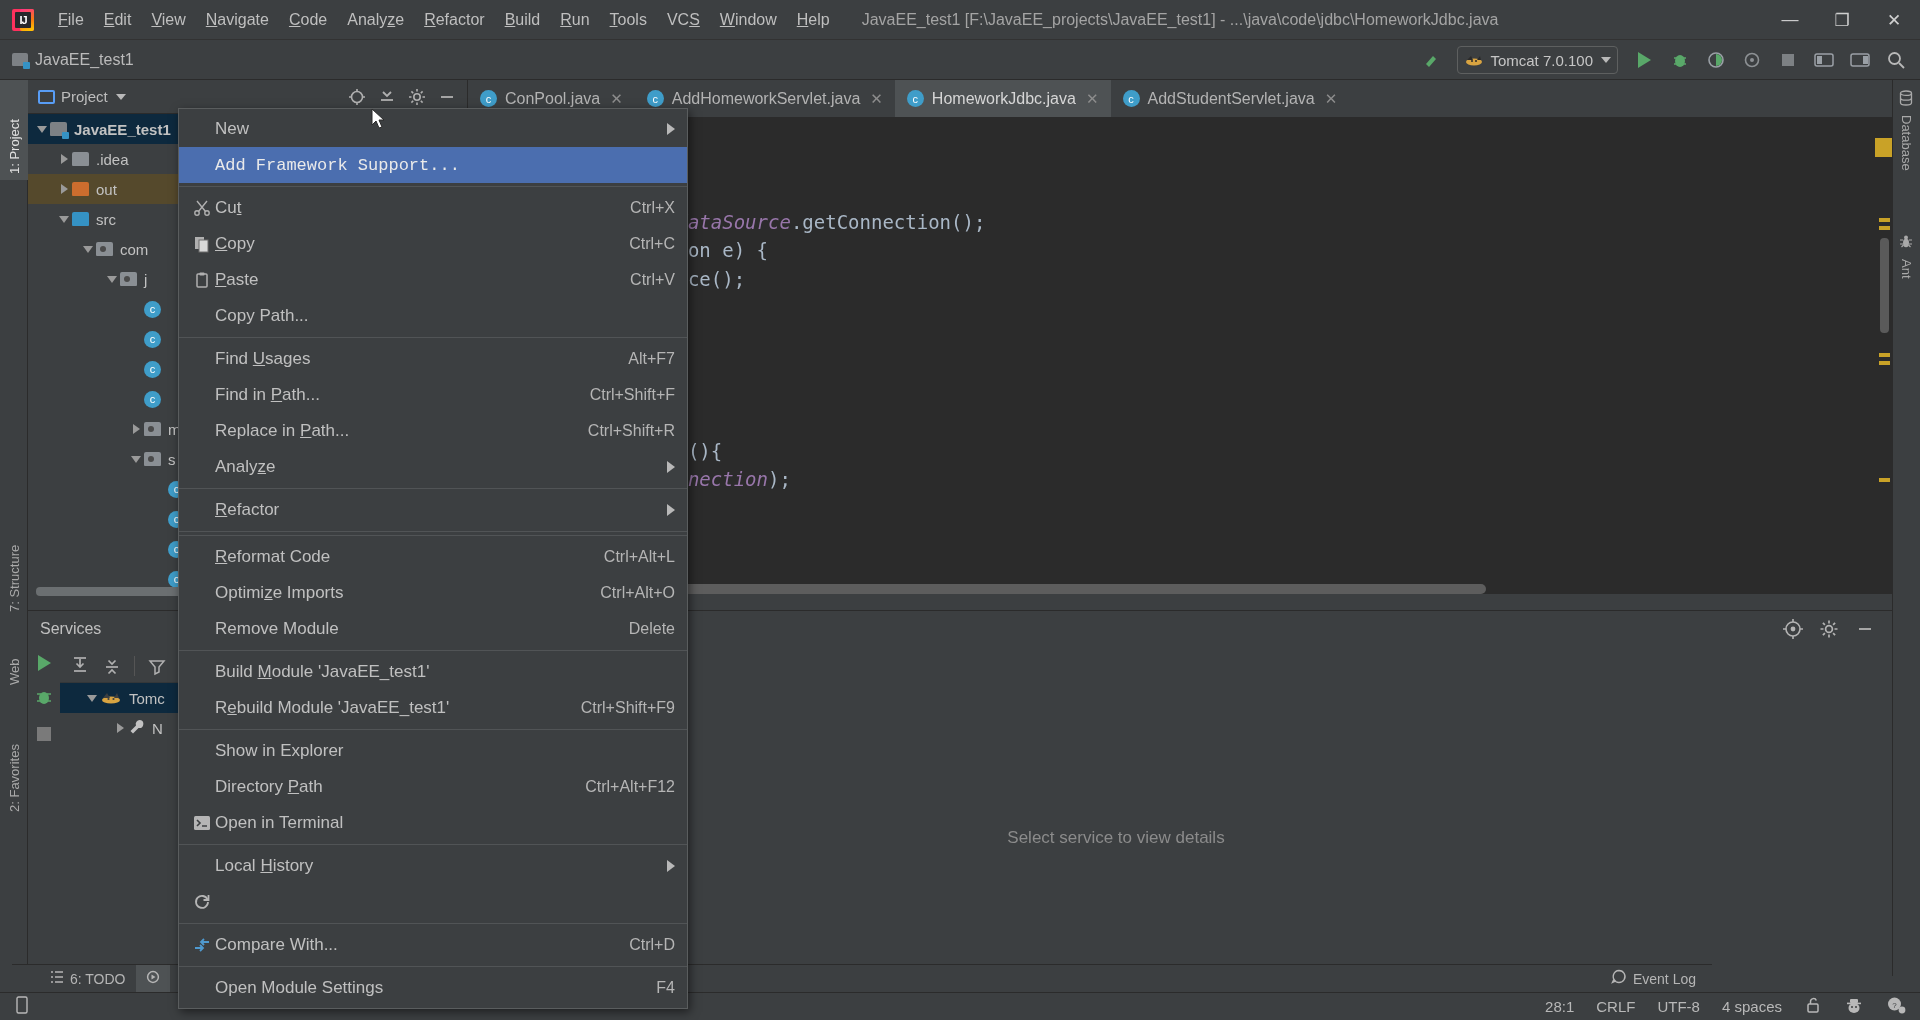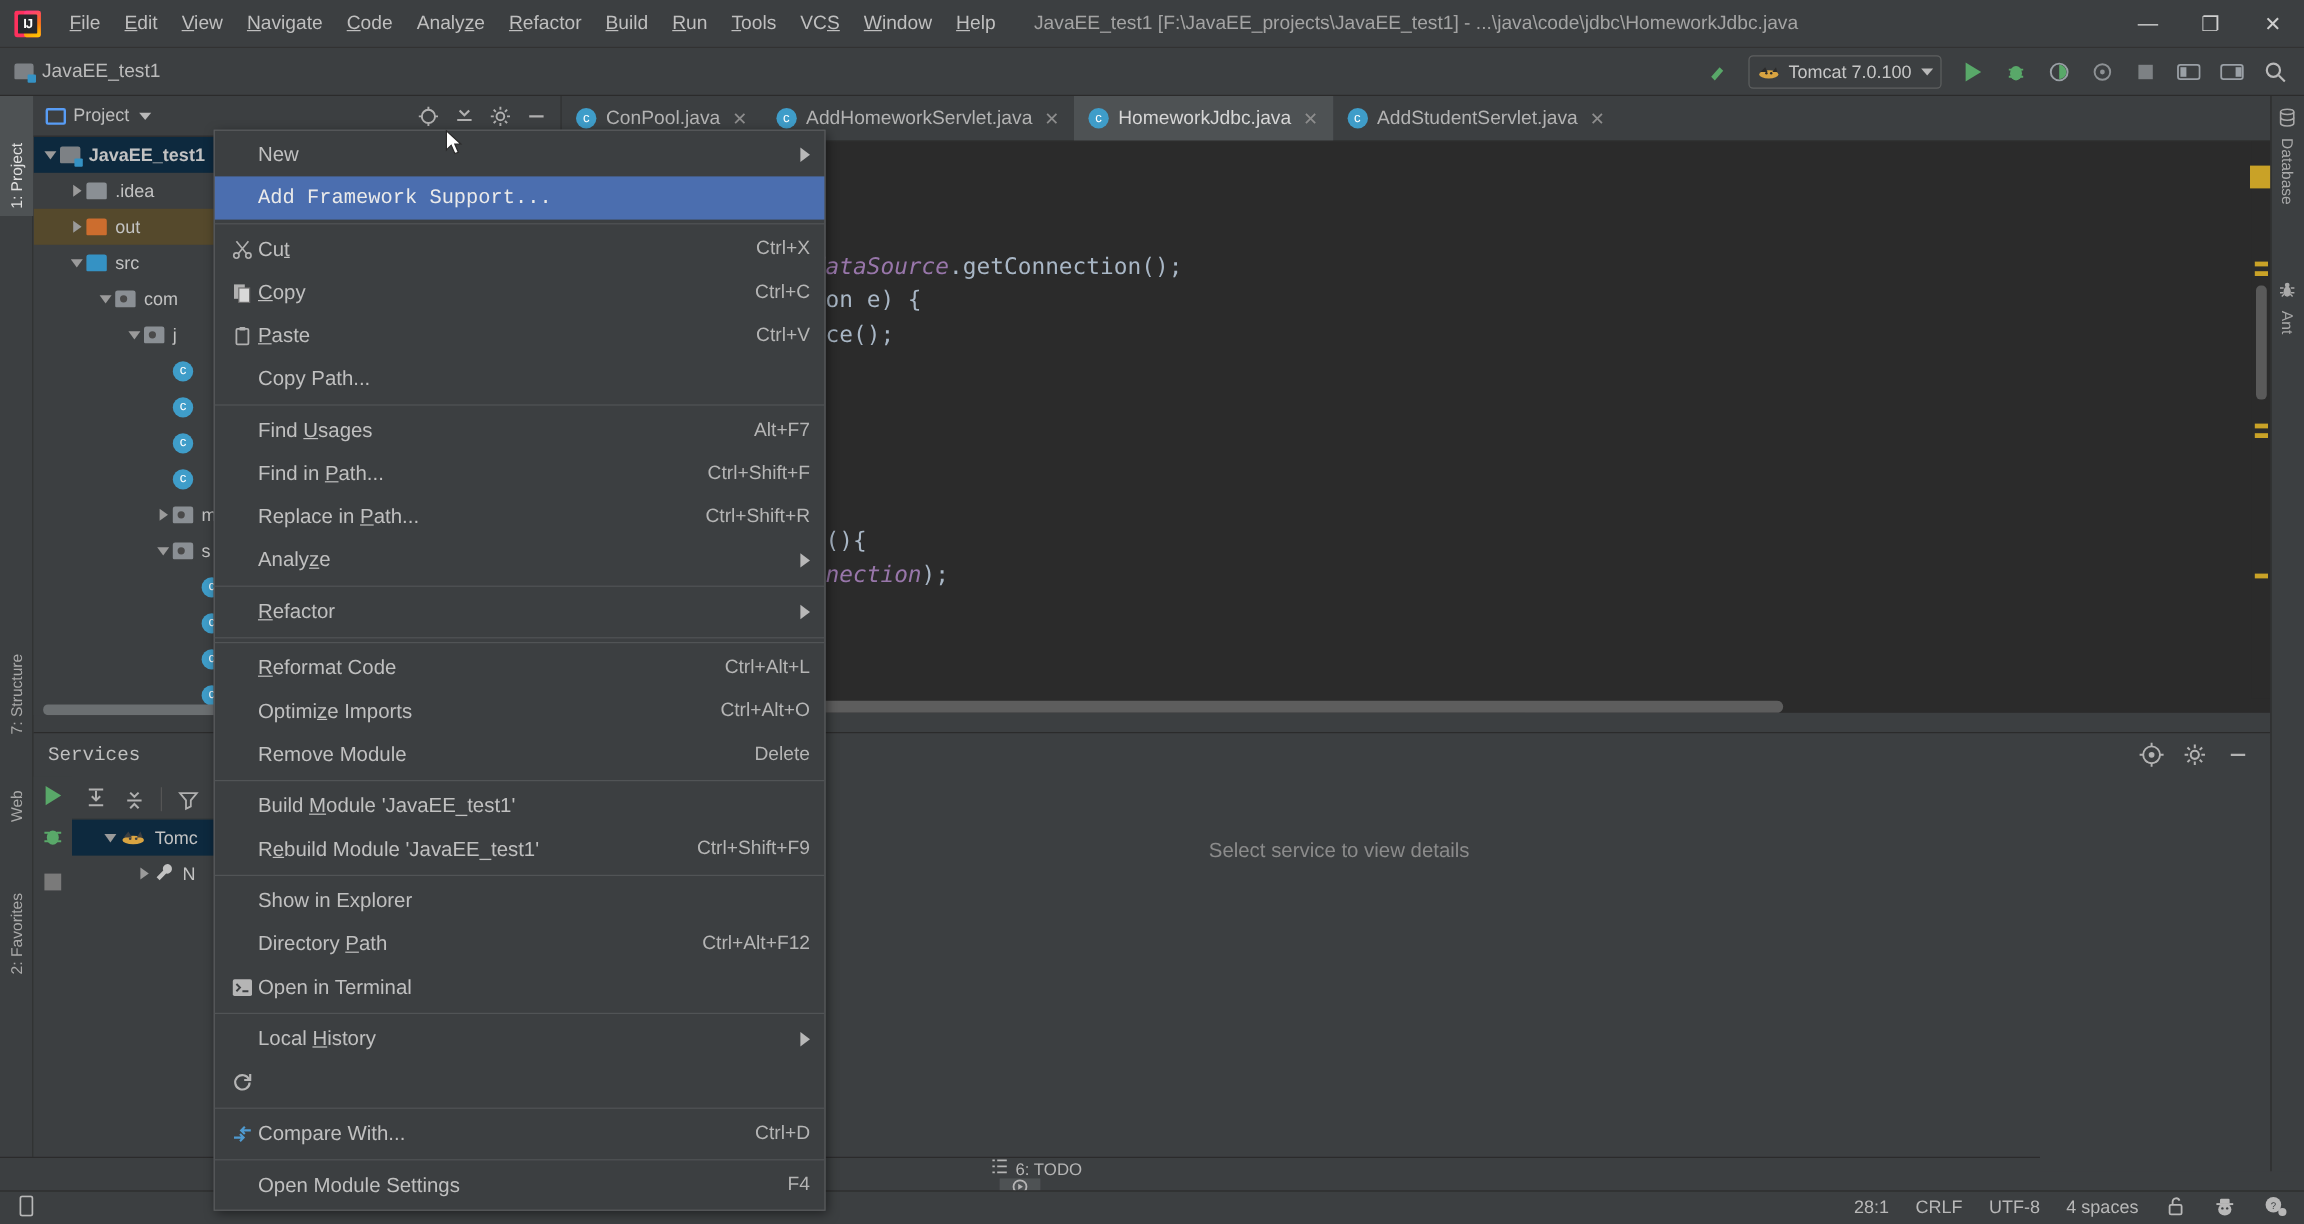--- a/index.html
+++ b/index.html
@@ -121,37 +121,37 @@
   .bold { font-weight: bold; }
   .hscroll { position: absolute; bottom: 0; left: 8px; width: 240px; height: 9px;
     background: #6b6f71; border-radius: 4px; }
 
   
   .services {
     position: absolute; left: 28px; top: 610px; width: 1864px; height: 366px;
     background: #3c3f41; border-top: 1px solid #2b2b2b;
   }
   .svc-head { height: 36px; display: flex; align-items: center; padding-left: 12px; }
-  .svc-head .t { font-size: 16px; color: #c0c0c0; font-family: Liberation Mono, monospace; }
+  .svc-head .t { font-size: 16px; color: #c0c0c0; }
   .svc-head .ctrls { margin-left: auto; display: flex; align-items: center; gap: 10px; padding-right: 14px; }
   .svc-head .ctrls .ic { width: 26px; height: 26px; display:flex;align-items:center;justify-content:center;
     color:#b3b3b3; font-size: 16px; }
   .svc-body { position: absolute; top: 36px; left: 0; right: 0; bottom: 0; display: flex; }
   .svc-rail { width: 32px; background: #3c3f41; padding-top: 8px;
     display:flex; flex-direction: column; align-items:center; gap: 16px; }
   .svc-rail .g-tri { width:0;height:0;border-top:8px solid transparent;border-bottom:8px solid transparent;
     border-left:13px solid #59a869; }
   .svc-rail .stop { width: 14px; height: 14px; background: #7a7a7a; }
   .svc-tree { width: 280px; border-right: 1px solid #2b2b2b; font-size: 15px; padding-top: 2px; }
   .svc-toolbar { height: 34px; display: flex; align-items: center; gap: 4px;
     border-bottom: 1px solid #343739; padding-left: 6px; }
   .svc-toolbar .ic { width: 28px; height: 26px; display:flex;align-items:center;
     justify-content:center;color:#b0b0b0;font-size:14px; }
   .svc-toolbar .sep { width: 1px; height: 20px; background: #555; margin: 0 4px; }
-  .svc-detail { flex: 1; display: flex; align-items: flex-start; justify-content: center;
+  .svc-detail { flex: 1; display: flex; align-items: center; justify-content: center;
     padding-top: 52px; }
   .svc-detail span { font-size: 17px; color: #8b8b8b; }
   .wrench { color: #c2c2c2; font-size: 14px; margin-right: 6px; }
 
   
   .editor {
     position: absolute; left: 468px; top: 80px; width: 1424px; height: 530px;
     background: #2b2b2b;
   }
   .tabs { height: 38px; background: #3c3f41; display: flex; align-items: stretch;
@@ -183,23 +183,23 @@
     background: #3c3f41; font-size: 14px; color: #a0a0a0; padding-left: 12px; }
 
   
   .rightstrip { position: absolute; right: 0; top: 80px; width: 28px; height: 896px;
     background: #3c3f41; border-left: 1px solid #2b2b2b; }
   .rtab { position: absolute; right: 0; width: 28px;
     writing-mode: vertical-rl; font-size: 13px; color: #a9a9a9;
     display: flex; align-items: center; gap: 6px; padding: 6px 0; white-space: nowrap; }
 
   
-  .botbar { position: absolute; left: 0; bottom: 28px; width: 1700px; height: 28px;
+  .botbar { position: absolute; left: 12px; bottom: 28px; width: 1700px; height: 28px;
     background: #3c3f41; border-top: 1px solid #2b2b2b;
-    display: flex; align-items: center; flex-direction: column; }
+    display: flex; align-items: center; }
   .botbar .item { display: flex; align-items: center; gap: 6px; font-size: 14px;
     color: #b5b5b5; padding: 0 10px; height: 28px; }
   .botbar .item.sel { background: #4e5254; }
   .botbar .right { margin-left: auto; display: flex; align-items: center; gap: 6px; padding-right: 16px; }
   .statusbar { position: absolute; left: 0; bottom: 0; width: 1920px; height: 28px;
     background: #3c3f41; border-top: 1px solid #2b2b2b; display: flex; align-items: center; }
   .statusbar .sright { margin-left: auto; display: flex; align-items: center; gap: 22px;
     padding-right: 14px; font-size: 15px; color: #b8b8b8; }
   .statusbar .sleft { padding-left: 14px; color: #b8b8b8; font-size: 15px;
     display:flex; align-items:center; gap:10px; }

